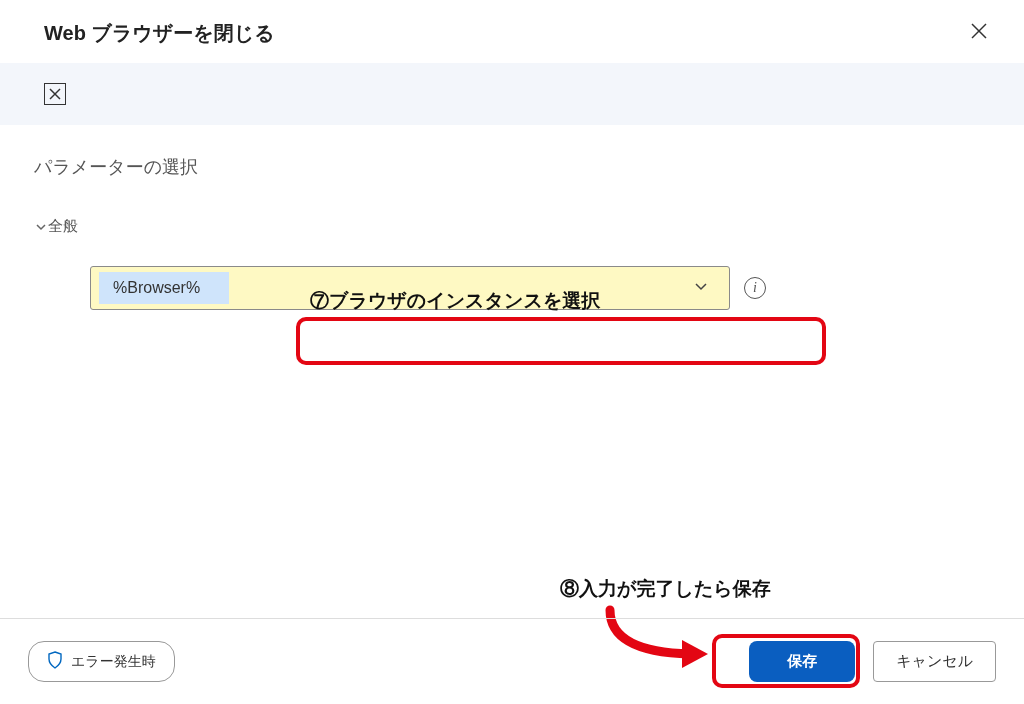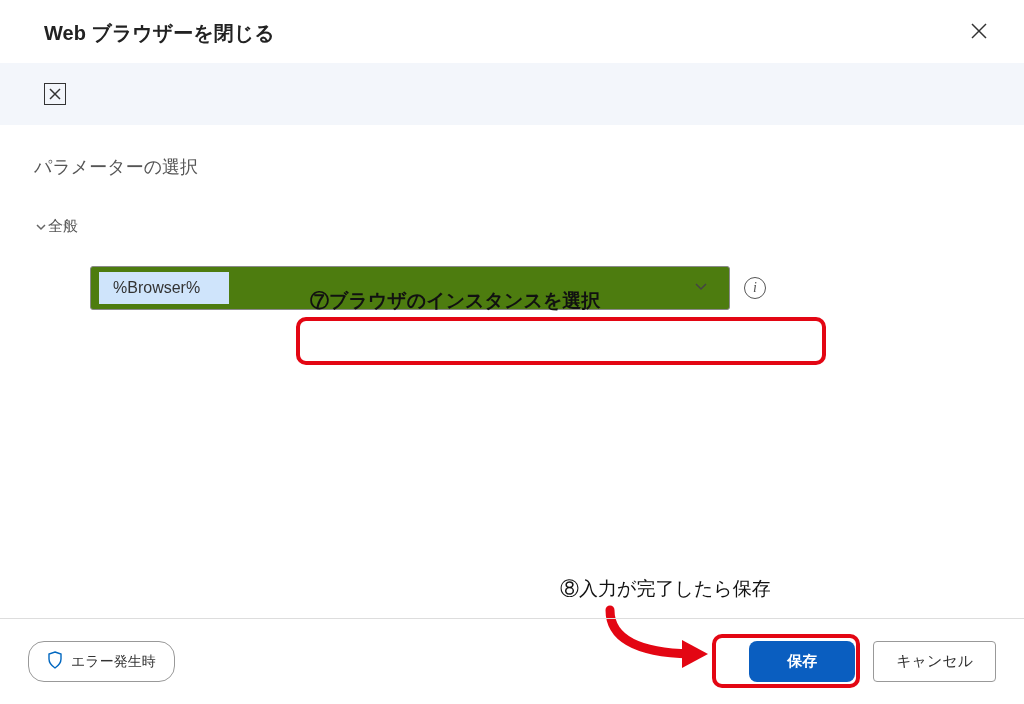--- a/index.html
+++ b/index.html
@@ -93,21 +93,21 @@
       position: relative;
       flex: 1;
       max-width: 640px;
     }
     .combo {
       display: flex;
       align-items: center;
       border: 1px solid #8a8a8a;
       border-radius: 3px;
       height: 44px;
-      background: #4d7c0f;
+      background: #fef9c3;
       width: 100%;
     }
     .combo-input {
       flex: 1;
       border: none;
       outline: none;
       font-size: 16px;
       padding: 0 14px;
       background: #cfe4fb;
       color: #333;
@@ -201,21 +201,21 @@
       border-radius: 4px;
       padding: 10px 22px;
       font-size: 15px;
       cursor: pointer;
     }
     .annotation-8 {
       position: absolute;
       bottom: 102px;
       left: 560px;
       font-size: 19px;
-      font-weight: 400;
+      font-weight: 700;
       color: #111;
     }
     .red-box-save {
       position: absolute;
       bottom: 16px;
       left: 712px;
       width: 148px;
       height: 54px;
       border: 4px solid #e30613;
       border-radius: 10px;

